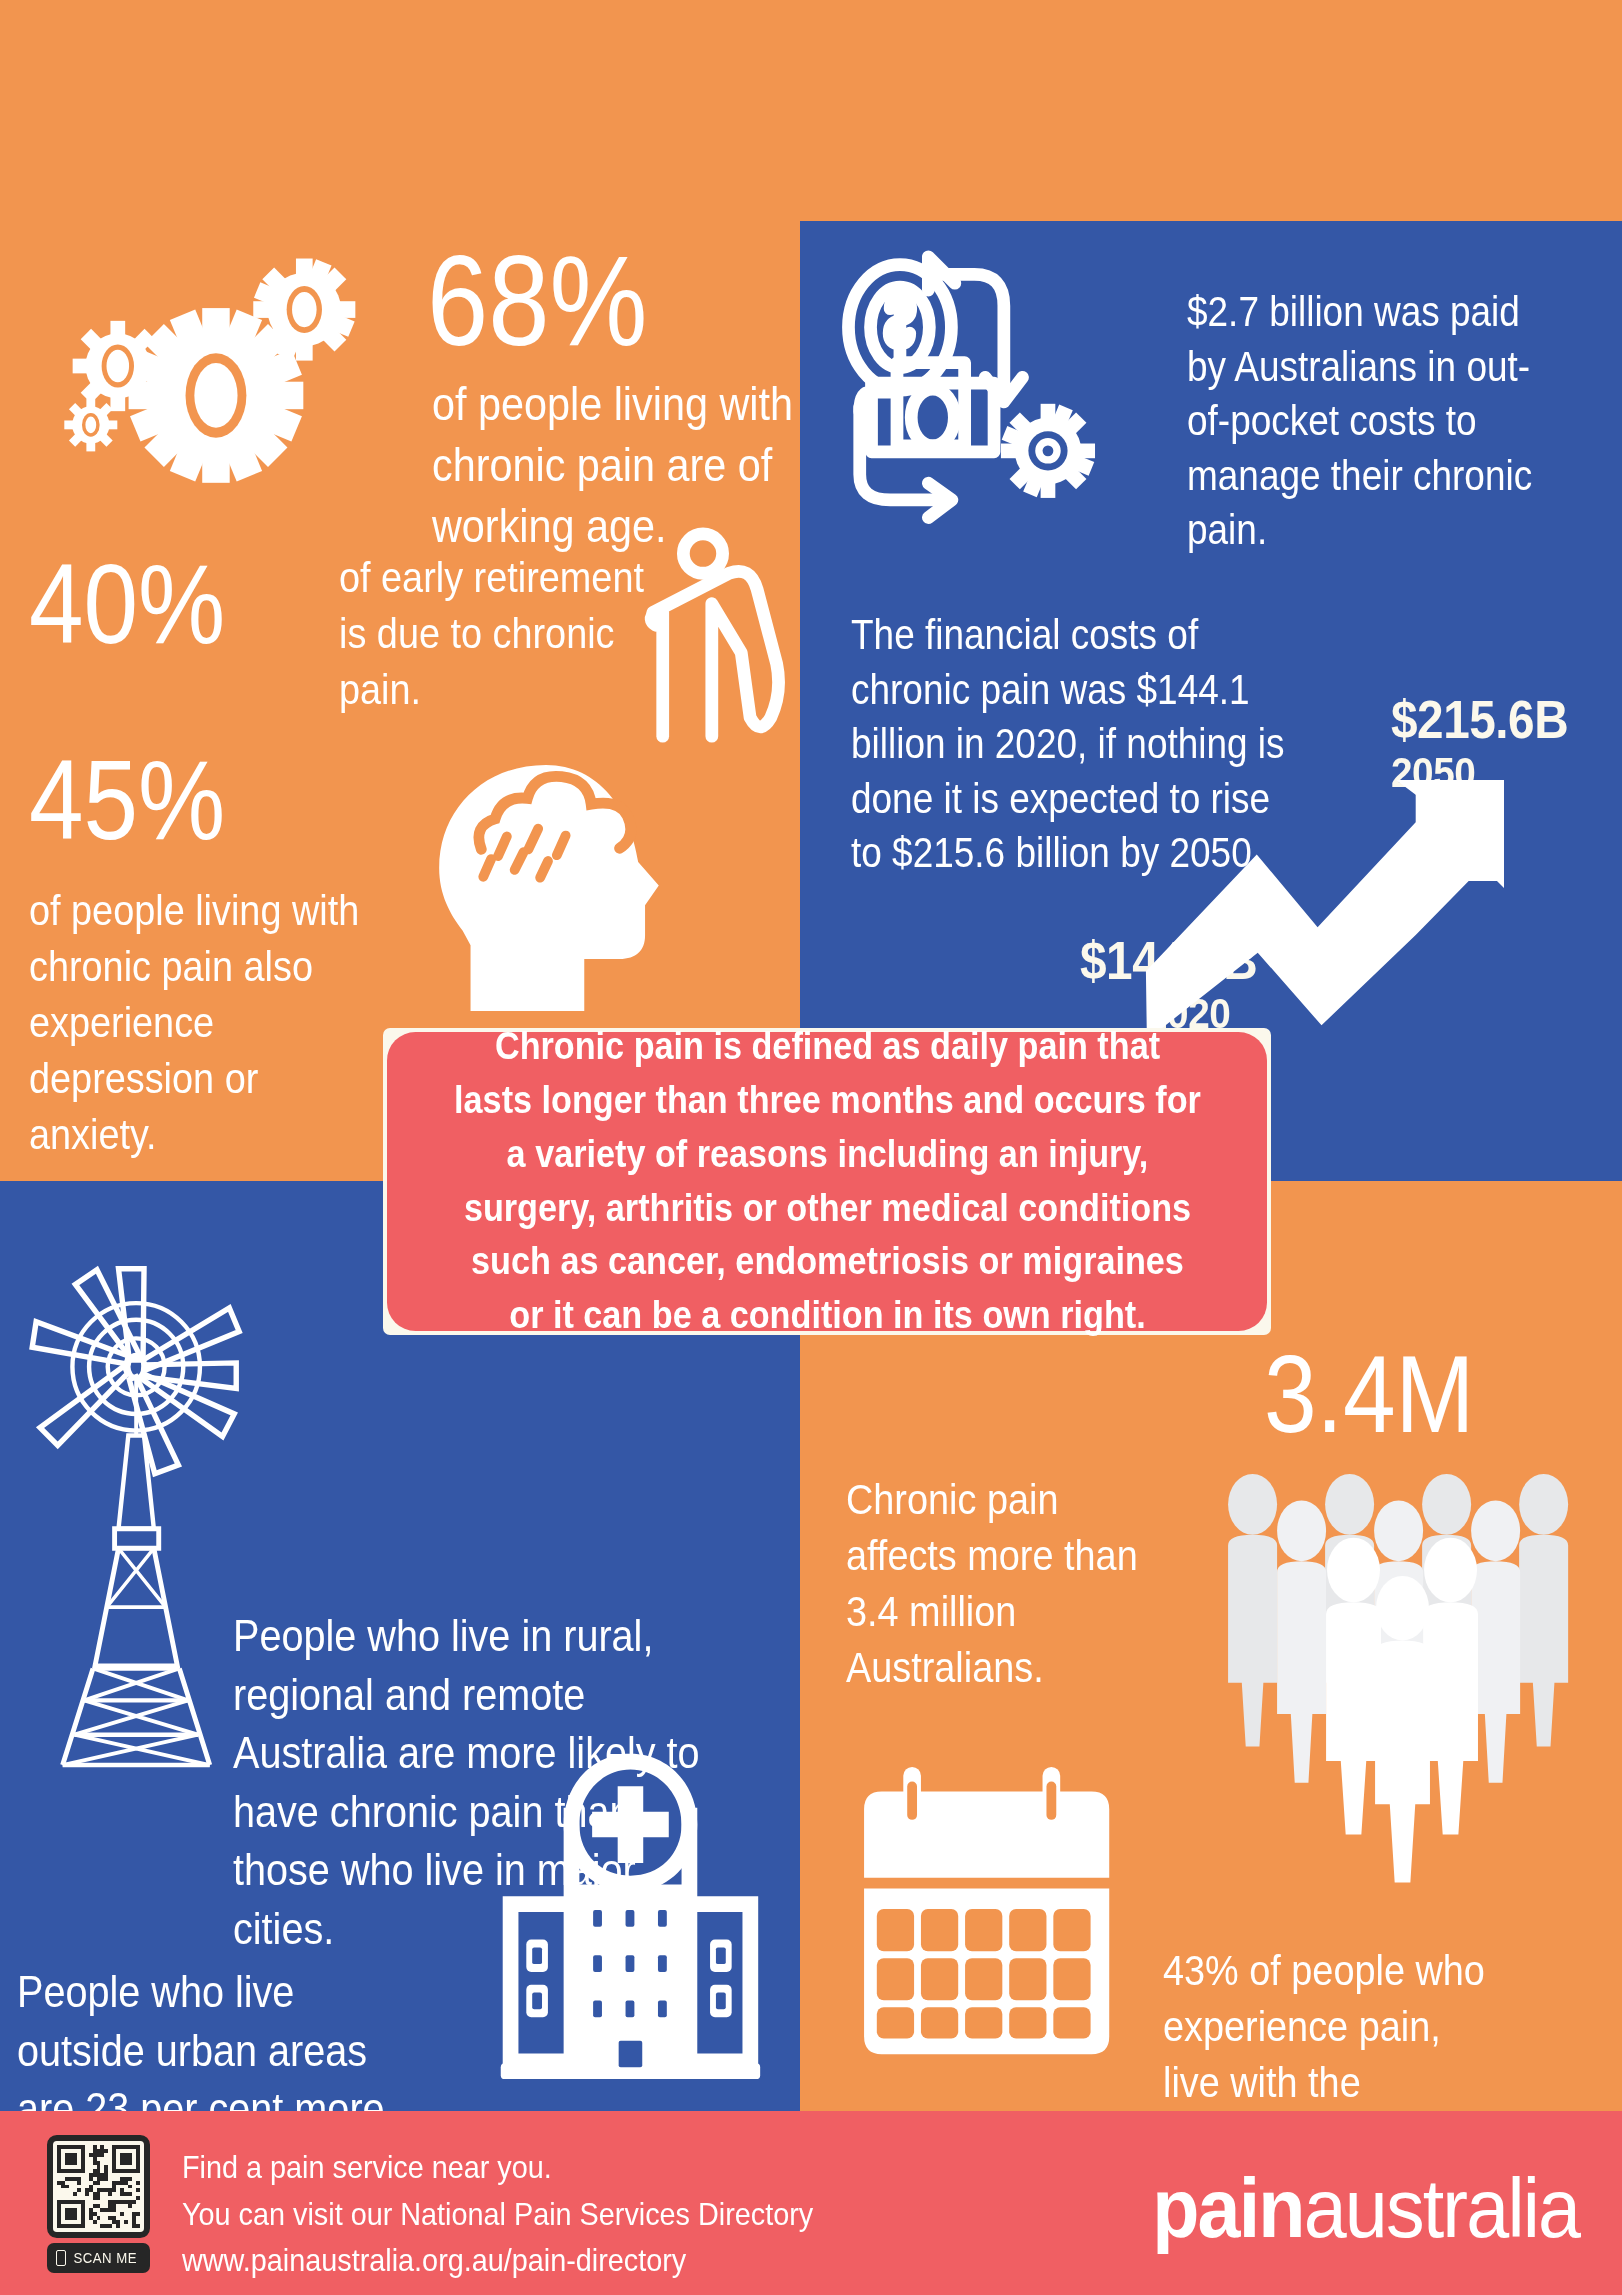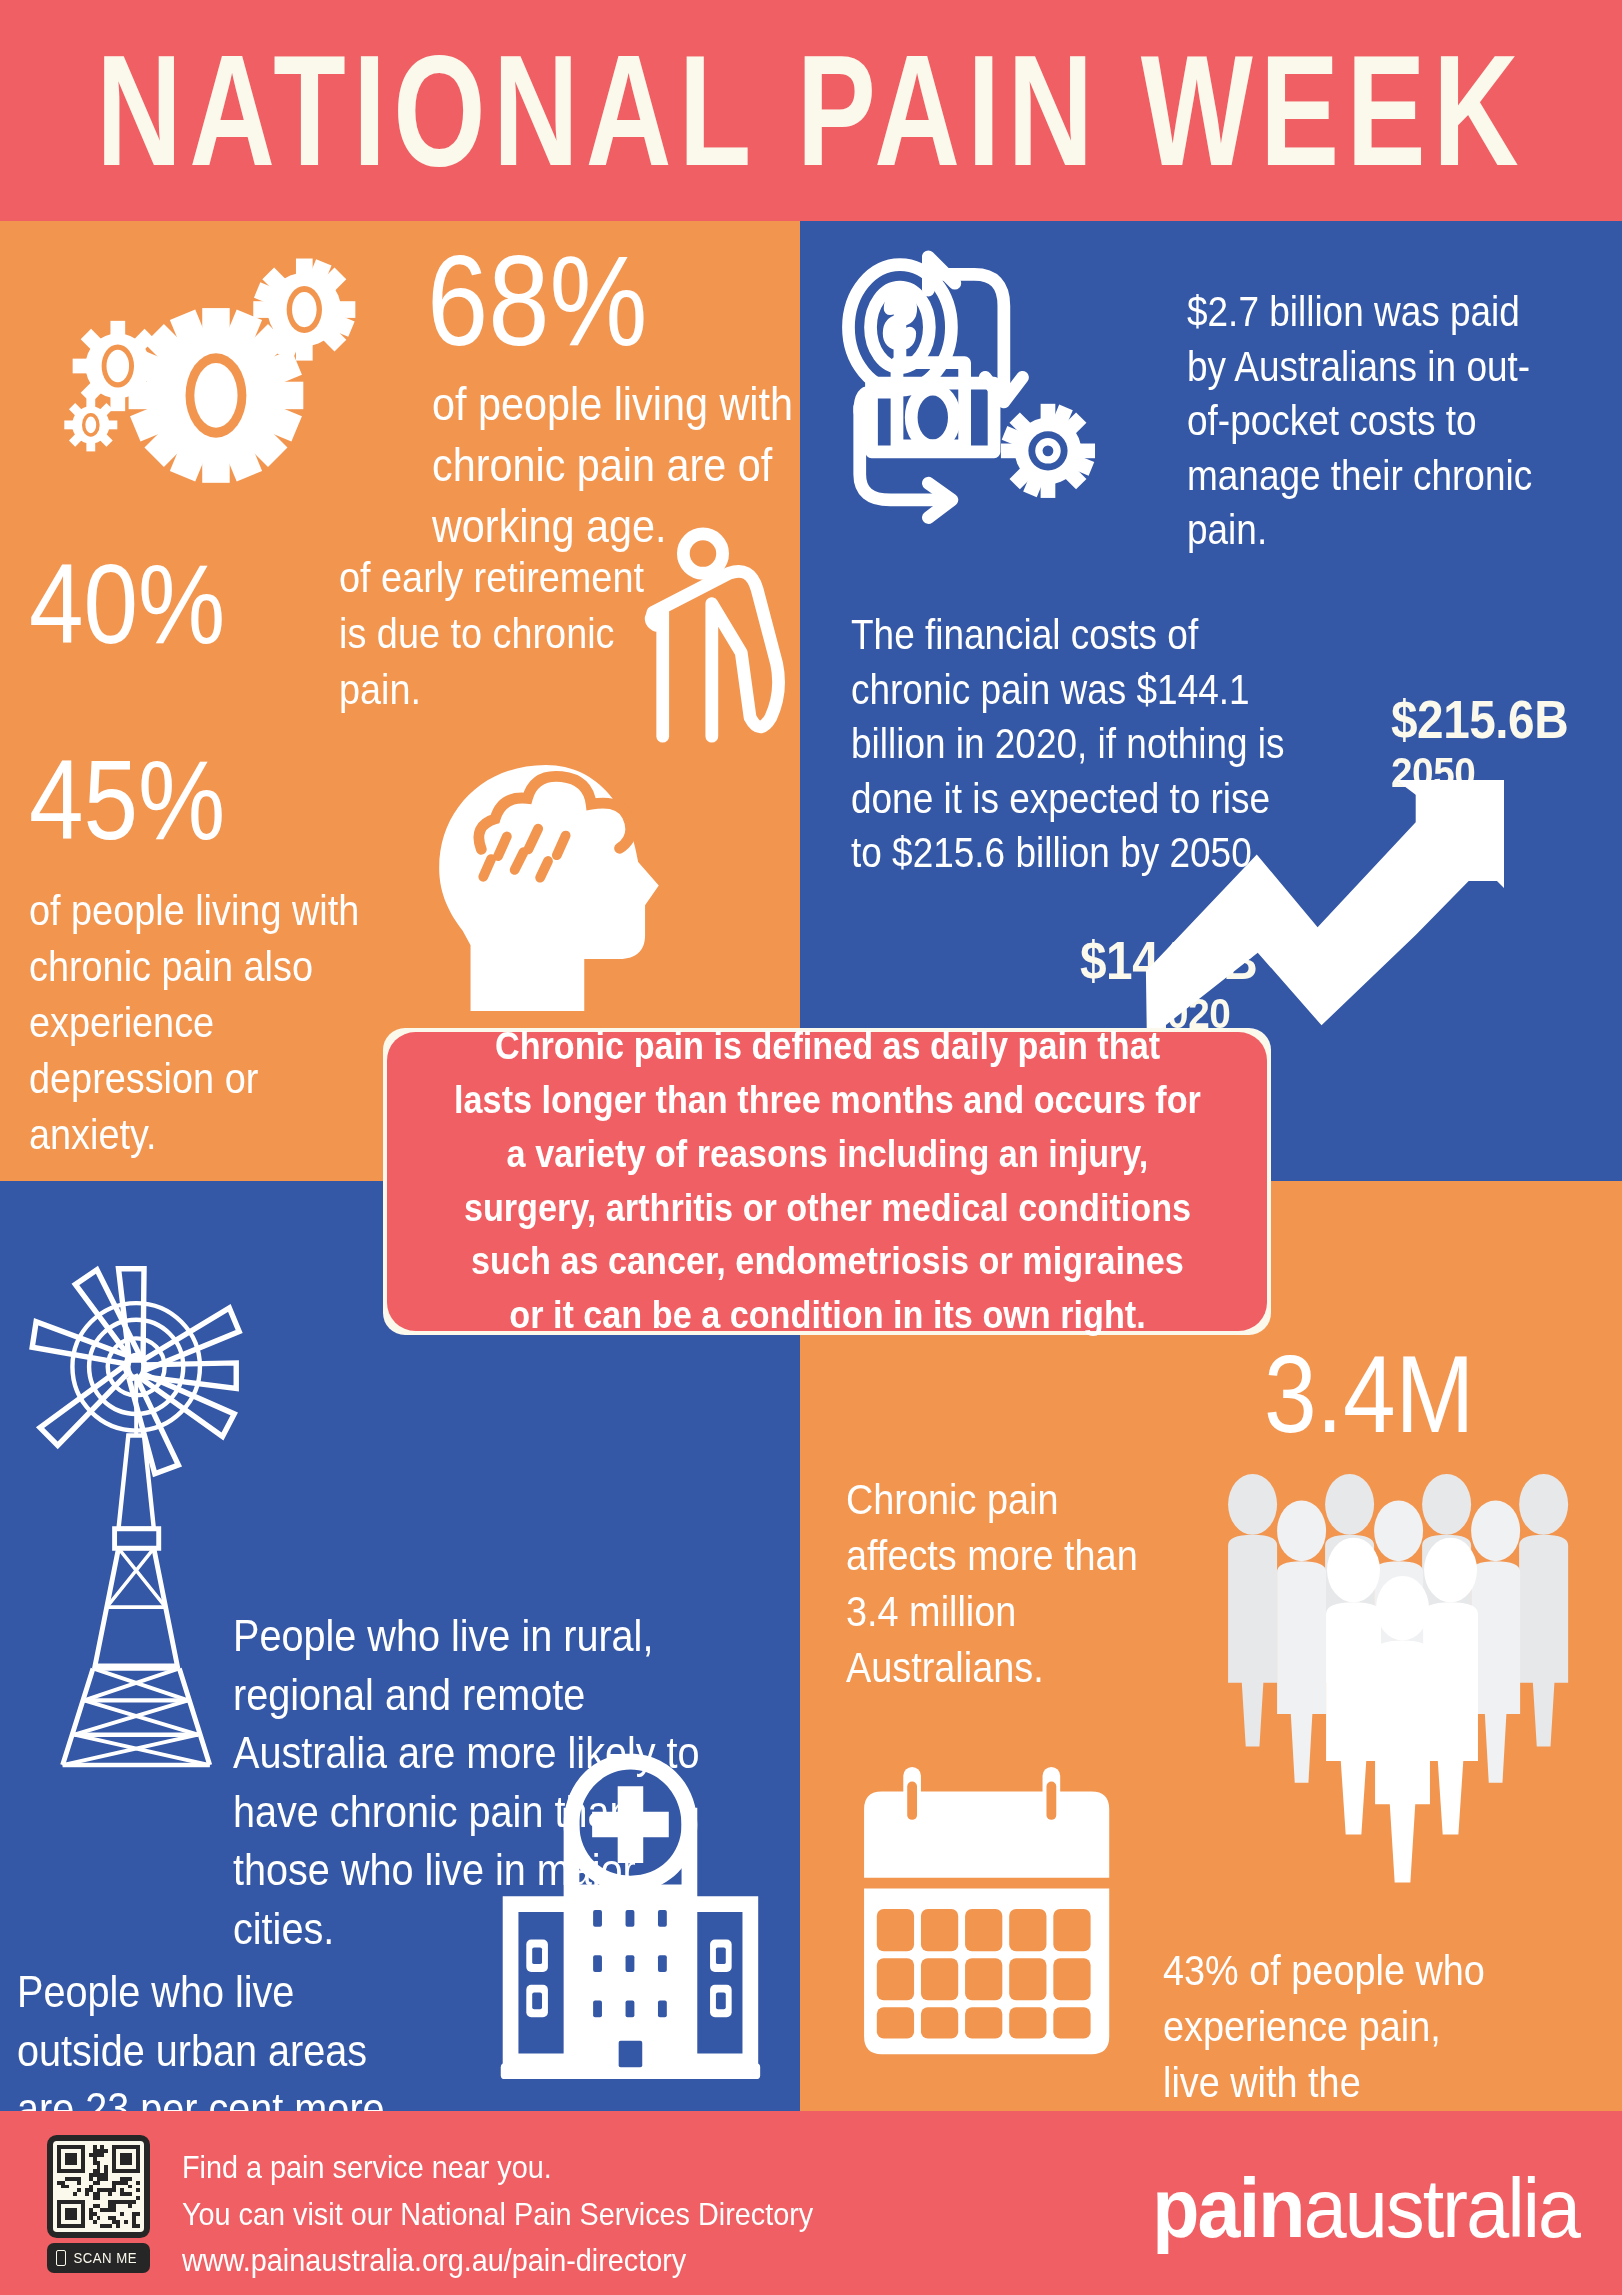--- a/index.html
+++ b/index.html
@@ -97,21 +97,21 @@
     transform-origin: left top;
     white-space: nowrap;
     letter-spacing: -0.5px;
   }
 
   
   .callout-wrap {
     position: absolute; left: 383px; top: 1028px;
     width: 888px; height: 307px;
     background: #fbf8ec;
-    border-radius: 22px;
+    border-radius: 7px;
     padding: 3.9px;
   }
   .callout {
     width: 100%; height: 100%;
     background: #f05f63;
     border-radius: 28.5px;
     display: flex; align-items: center; justify-content: center;
   }
   .callout-txt {
     font-family: "Liberation Sans Narrow", "Liberation Sans", sans-serif;
@@ -194,23 +194,20 @@
   .logo .lb { font-weight: bold; }
   .logo .ll { font-weight: 300; }
 
   svg { display: block; width: 100%; height: 100%; overflow: visible; }
 </style>
 </head>
 <body>
 
 <div id="poster">
 
-  <div class="header">
-    <div class="header-title">NATIONAL PAIN WEEK</div>
-  </div>
 
   <div class="quad q-tl"></div>
   <div class="quad q-tr"></div>
   <div class="quad q-bl"></div>
   <div class="quad q-br"></div>
 
   <div class="gears-icon">
     <svg viewBox="0 0 760 480">
       <g fill="#ffffff">
 

